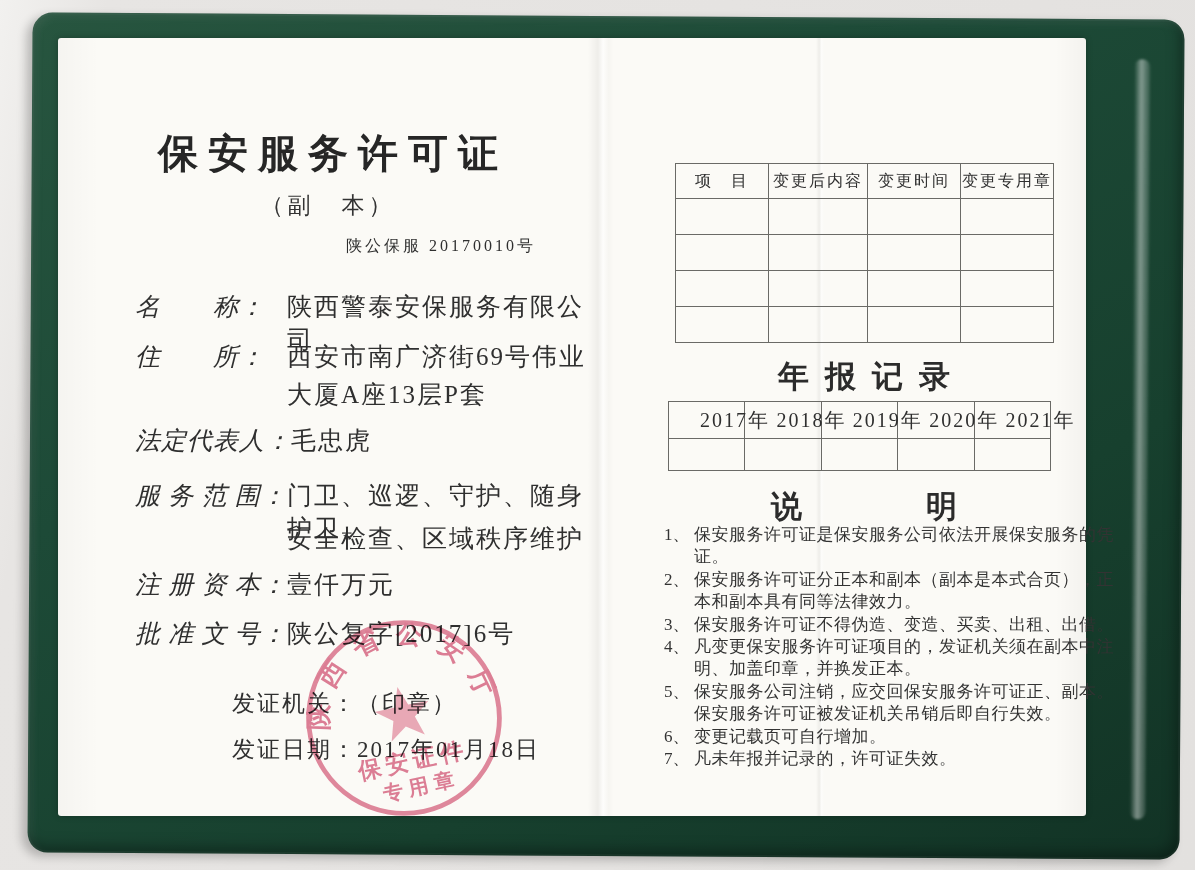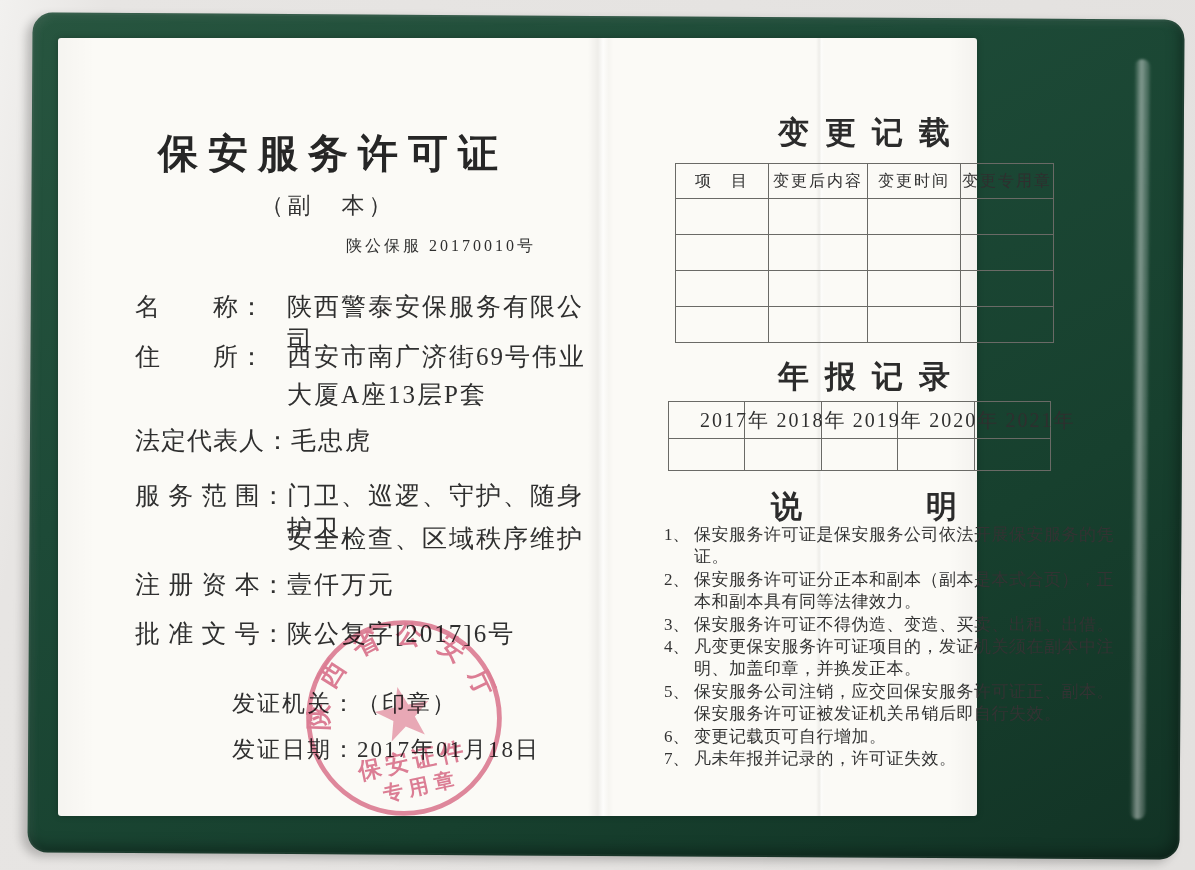--- a/index.html
+++ b/index.html
@@ -22,21 +22,21 @@
   }
   
   .sheen{
     position:absolute; right:34px; top:40px; width:16px; height:760px;
     background: linear-gradient(90deg, rgba(255,255,255,0) 0%, rgba(255,255,255,.45) 45%, rgba(255,255,255,.1) 100%);
     border-radius:8px; filter: blur(1px);
   }
 
   
   .paper{
-    position:absolute; left:58px; top:38px; width:919px; height:778px;
+    position:absolute; left:58px; top:38px; width:1028px; height:778px;
     background:
       linear-gradient(90deg, rgba(0,0,0,.025) 0%, rgba(0,0,0,0) 4%),
       linear-gradient(270deg, rgba(0,0,0,.03) 0%, rgba(0,0,0,0) 3%),
       #fbfaf6;
     border-radius:3px;
     box-shadow: 0 0 6px rgba(0,0,0,.25);
   }
   .fold-center{
     position:absolute; left:530px; top:0; width:26px; height:778px;
     background: linear-gradient(90deg, rgba(0,0,0,0) 0%, rgba(0,0,0,.05) 38%, rgba(255,255,255,.6) 58%, rgba(0,0,0,.02) 80%, rgba(0,0,0,0) 100%);
@@ -49,21 +49,21 @@
   .abs{ position:absolute; }
 
   
   .doc-title{ left:0; top:88px; width:540px; text-align:center;
     font-size:40px; font-weight:700; letter-spacing:10px; text-indent:10px; color:#262626; }
   .doc-subtitle{ left:0; top:152px; width:540px; text-align:center;
     font-size:23px; letter-spacing:4px; color:#333; }
   .doc-serial{ left:288px; top:198px; font-size:16px; letter-spacing:3px; color:#2f2f2f; }
 
   .field-row{ left:77px; width:470px; font-size:25px; color:#2f2f2f; display:flex; }
-  .field-label{ flex:0 0 152px; white-space:pre; letter-spacing:1px; }
+  .field-label{ flex:0 0 152px; white-space:pre; letter-spacing:1px;font-style:italic; }
   .field-value{ letter-spacing:2px; }
   .cont-line{ left:229px; font-size:25px; letter-spacing:2px; color:#2f2f2f; }
 
   .issue-row{ left:174px; font-size:23px; letter-spacing:2px; color:#2f2f2f; display:flex; }
 
   
   .seal{ left:240px; top:574px; width:212px; height:212px;
     transform: rotate(-12deg); opacity:.92; mix-blend-mode:multiply; }
   .seal text{ fill:#dd7590; font-family:"Liberation Serif","DejaVu Serif",serif; }
   .seal .seal-arc{ font-size:27px; font-weight:700; }
@@ -159,21 +159,20 @@
         <text x="52.84218562937572" y="56.026932758930776" text-anchor="middle" transform="rotate(-45.6,52.84218562937572,56.026932758930776)" class="seal-arc">西</text>
         <text x="89.02486570873081" y="34.79868044221509" text-anchor="middle" transform="rotate(-15.200000000000003,89.02486570873081,34.79868044221509)" class="seal-arc">省</text>
         <text x="130.97513429126917" y="34.79868044221507" text-anchor="middle" transform="rotate(15.199999999999989,130.97513429126917,34.79868044221507)" class="seal-arc">公</text>
         <text x="167.15781437062427" y="56.026932758930755" text-anchor="middle" transform="rotate(45.599999999999994,167.15781437062427,56.026932758930755)" class="seal-arc">安</text>
         <text x="187.62365810207973" y="92.64624835202656" text-anchor="middle" transform="rotate(76,187.62365810207973,92.64624835202656)" class="seal-arc">厅</text>
       </g>
     <text class="seal-mid" x="110" y="163" text-anchor="middle">保安证件</text>
     <text class="seal-bot" x="113" y="190" text-anchor="middle">专用章</text>
   </svg>
 
-  <div class="abs section-title t-change">变更记载</div>
 
   <table class="abs grid-table change-table">
     <colgroup>
         <col style="width:24.6%">
         <col style="width:26.2%">
         <col style="width:24.6%">
         <col style="width:24.6%">
       </colgroup>
     <tbody>
         <tr>

